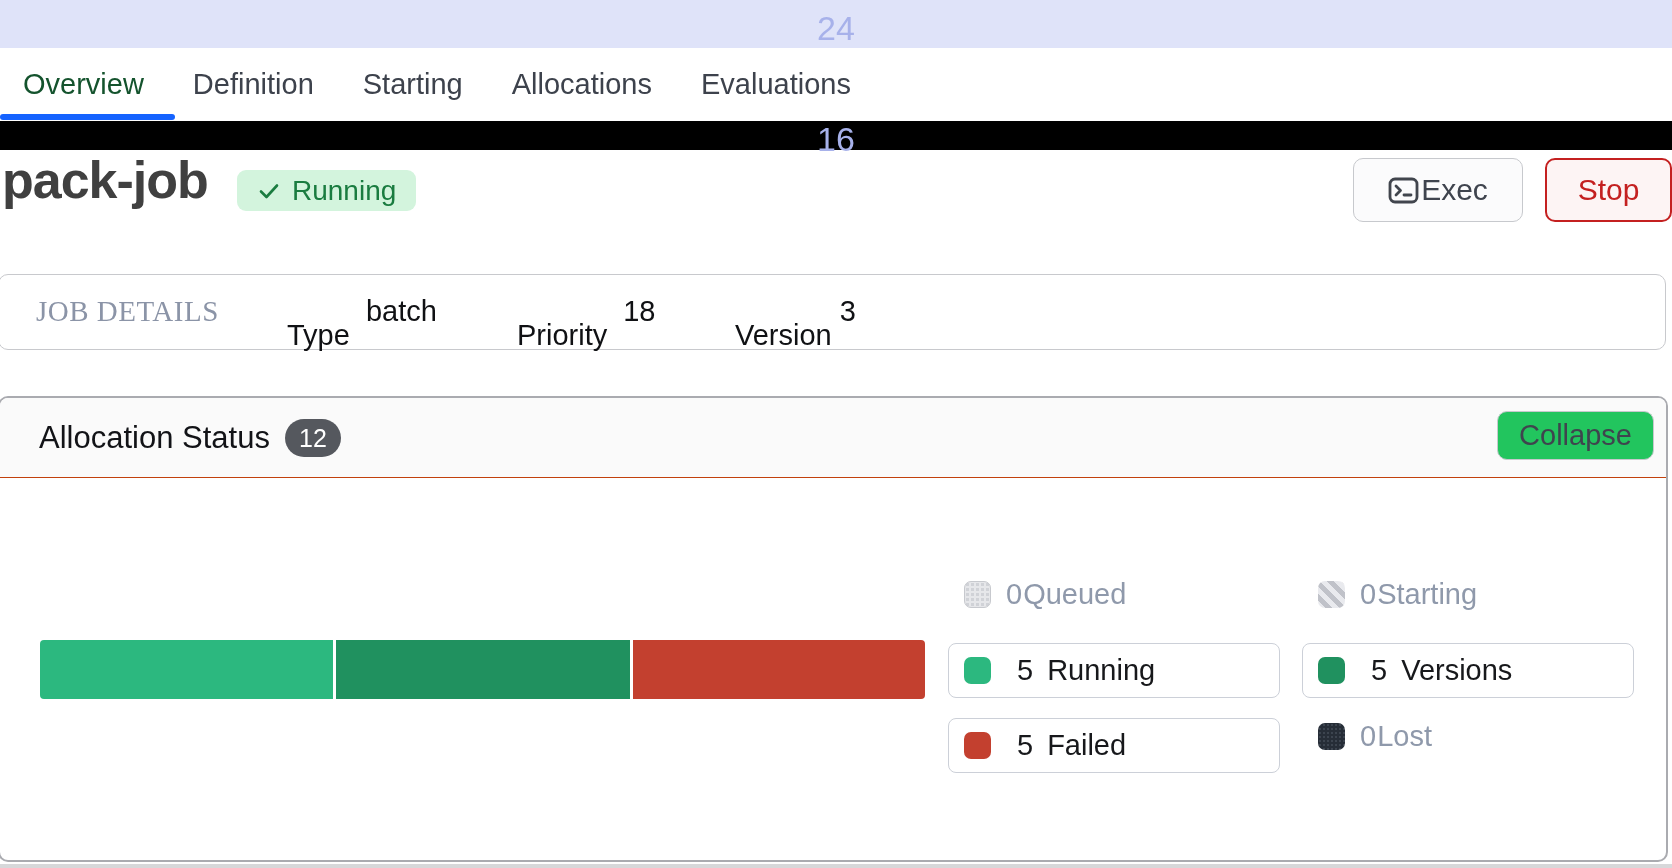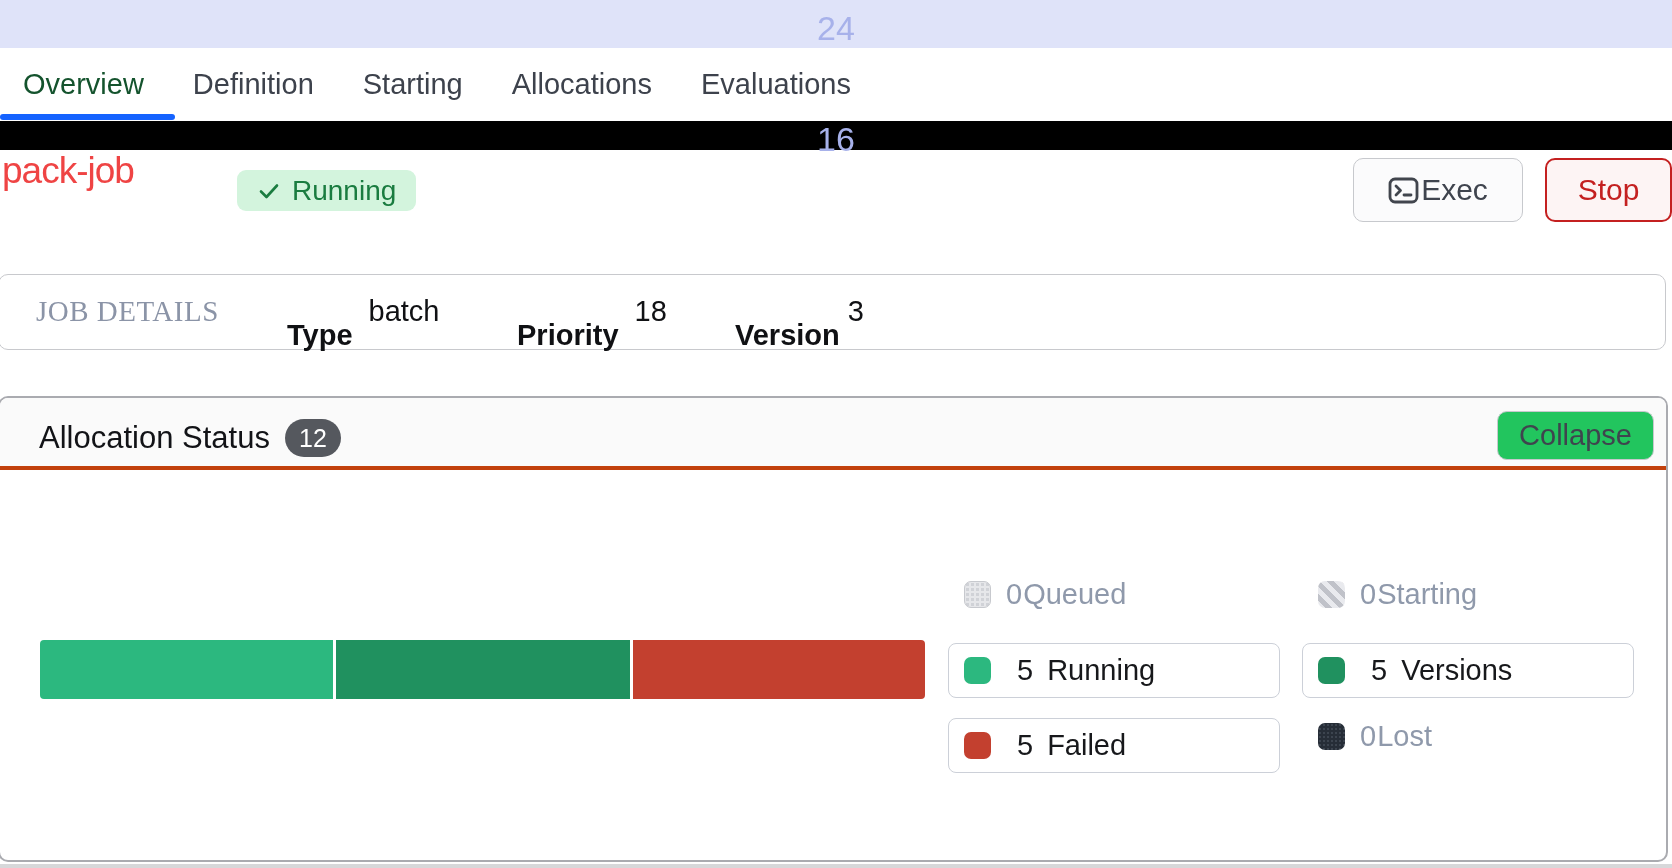--- a/index.html
+++ b/index.html
@@ -14,36 +14,36 @@
   .spacer-bar.top .spacer-num{top:9px;}
   .spacer-bar.mid .spacer-num{top:-1px;}
 
   
   .tabbar{position:absolute;left:0;top:48px;width:1672px;height:73px;background:#fff;display:flex;align-items:center;padding-left:23px;gap:49px;}
   .tab{font-size:29px;color:#3d424c;text-decoration:none;cursor:pointer;white-space:nowrap;}
   .tab.active{color:#14532d;}
   .tab-underline{position:absolute;left:0;top:114px;width:175px;height:6px;background:#1563ff;border-radius:3px;}
 
   
-  .page-title{position:absolute;left:2px;top:148px;margin:0;font-size:37px;font-weight:400;color:#ef4444;letter-spacing:-1px;line-height:1.25;}
+  .page-title{position:absolute;left:2px;top:148px;margin:0;font-size:52px;font-weight:700;color:#404040;letter-spacing:-1px;line-height:1.25;}
   .badge-running{position:absolute;left:237px;top:170px;height:41px;display:inline-flex;align-items:center;gap:11px;padding:0 20px;background:#d3f4dd;color:#1a7c40;border-radius:9px;font-size:28px;font-weight:500;}
   .btn{display:inline-flex;align-items:center;justify-content:center;cursor:pointer;background:#fbfbfc;border:1.5px solid #c7c9cd;border-radius:10px;color:#3f444e;}
   .btn-exec{position:absolute;left:1353px;top:158px;width:170px;height:64px;gap:2px;font-size:30px;}
   .btn-stop{position:absolute;left:1545px;top:158px;width:127px;height:64px;background:#fdf4f4;border:2px solid #c42020;color:#c42020;font-size:30px;font-weight:500;}
 
   
   .details-panel{position:absolute;left:-2px;top:274px;width:1668px;height:76px;background:#fff;border:1.5px solid #c8c9cd;border-radius:10px;}
   .dp-item{position:absolute;top:0;height:73px;display:flex;align-items:center;gap:16px;font-size:29px;color:#101114;}
   .dp-label{left:37px;color:#8b94a7;letter-spacing:0.5px;font-family:Liberation Serif, serif;}
   .dp-type{left:288px;} .dp-priority{left:518px;} .dp-version{left:736px;gap:8px;}
-  .dp-item b{font-weight:700;margin-top:48px;}
+  .dp-item b{font-weight:400;margin-top:48px;}
 
   
   .alloc-panel{position:absolute;left:-2px;top:396px;width:1670px;height:466px;background:#fff;border:2px solid #aaabb0;border-radius:10px;}
-  .alloc-head{position:absolute;left:0;top:0;width:100%;height:72px;background:#fafafa;border-bottom:4px solid #c2410c;border-radius:8px 8px 0 0;}
+  .alloc-head{position:absolute;left:0;top:0;width:100%;height:80px;background:#fafafa;border-bottom:1px solid #c2410c;border-radius:8px 8px 0 0;}
   .alloc-title{position:absolute;left:39px;top:0;height:80px;display:flex;align-items:center;font-size:31px;color:#121317;}
   .count-pill{position:absolute;left:285px;top:21px;min-width:54px;height:38px;padding:0 14px;background:#55585e;color:#fff;border-radius:19px;font-size:25px;display:inline-flex;align-items:center;justify-content:center;}
   .btn-collapse{position:absolute;left:1497px;top:13px;width:157px;height:49px;background:#22c55e;font-size:29px;}
 
   
   .alloc-bar{position:absolute;left:40px;top:640px;width:885px;height:59px;display:flex;gap:3px;}
   .seg{height:100%;cursor:pointer;}
   .seg-running{width:293px;background:#2cb87f;border-radius:4px 0 0 4px;}
   .seg-completed{width:294px;background:#20915f;}
   .seg-failed{width:292px;background:#c3402f;border-radius:0 4px 4px 0;}

